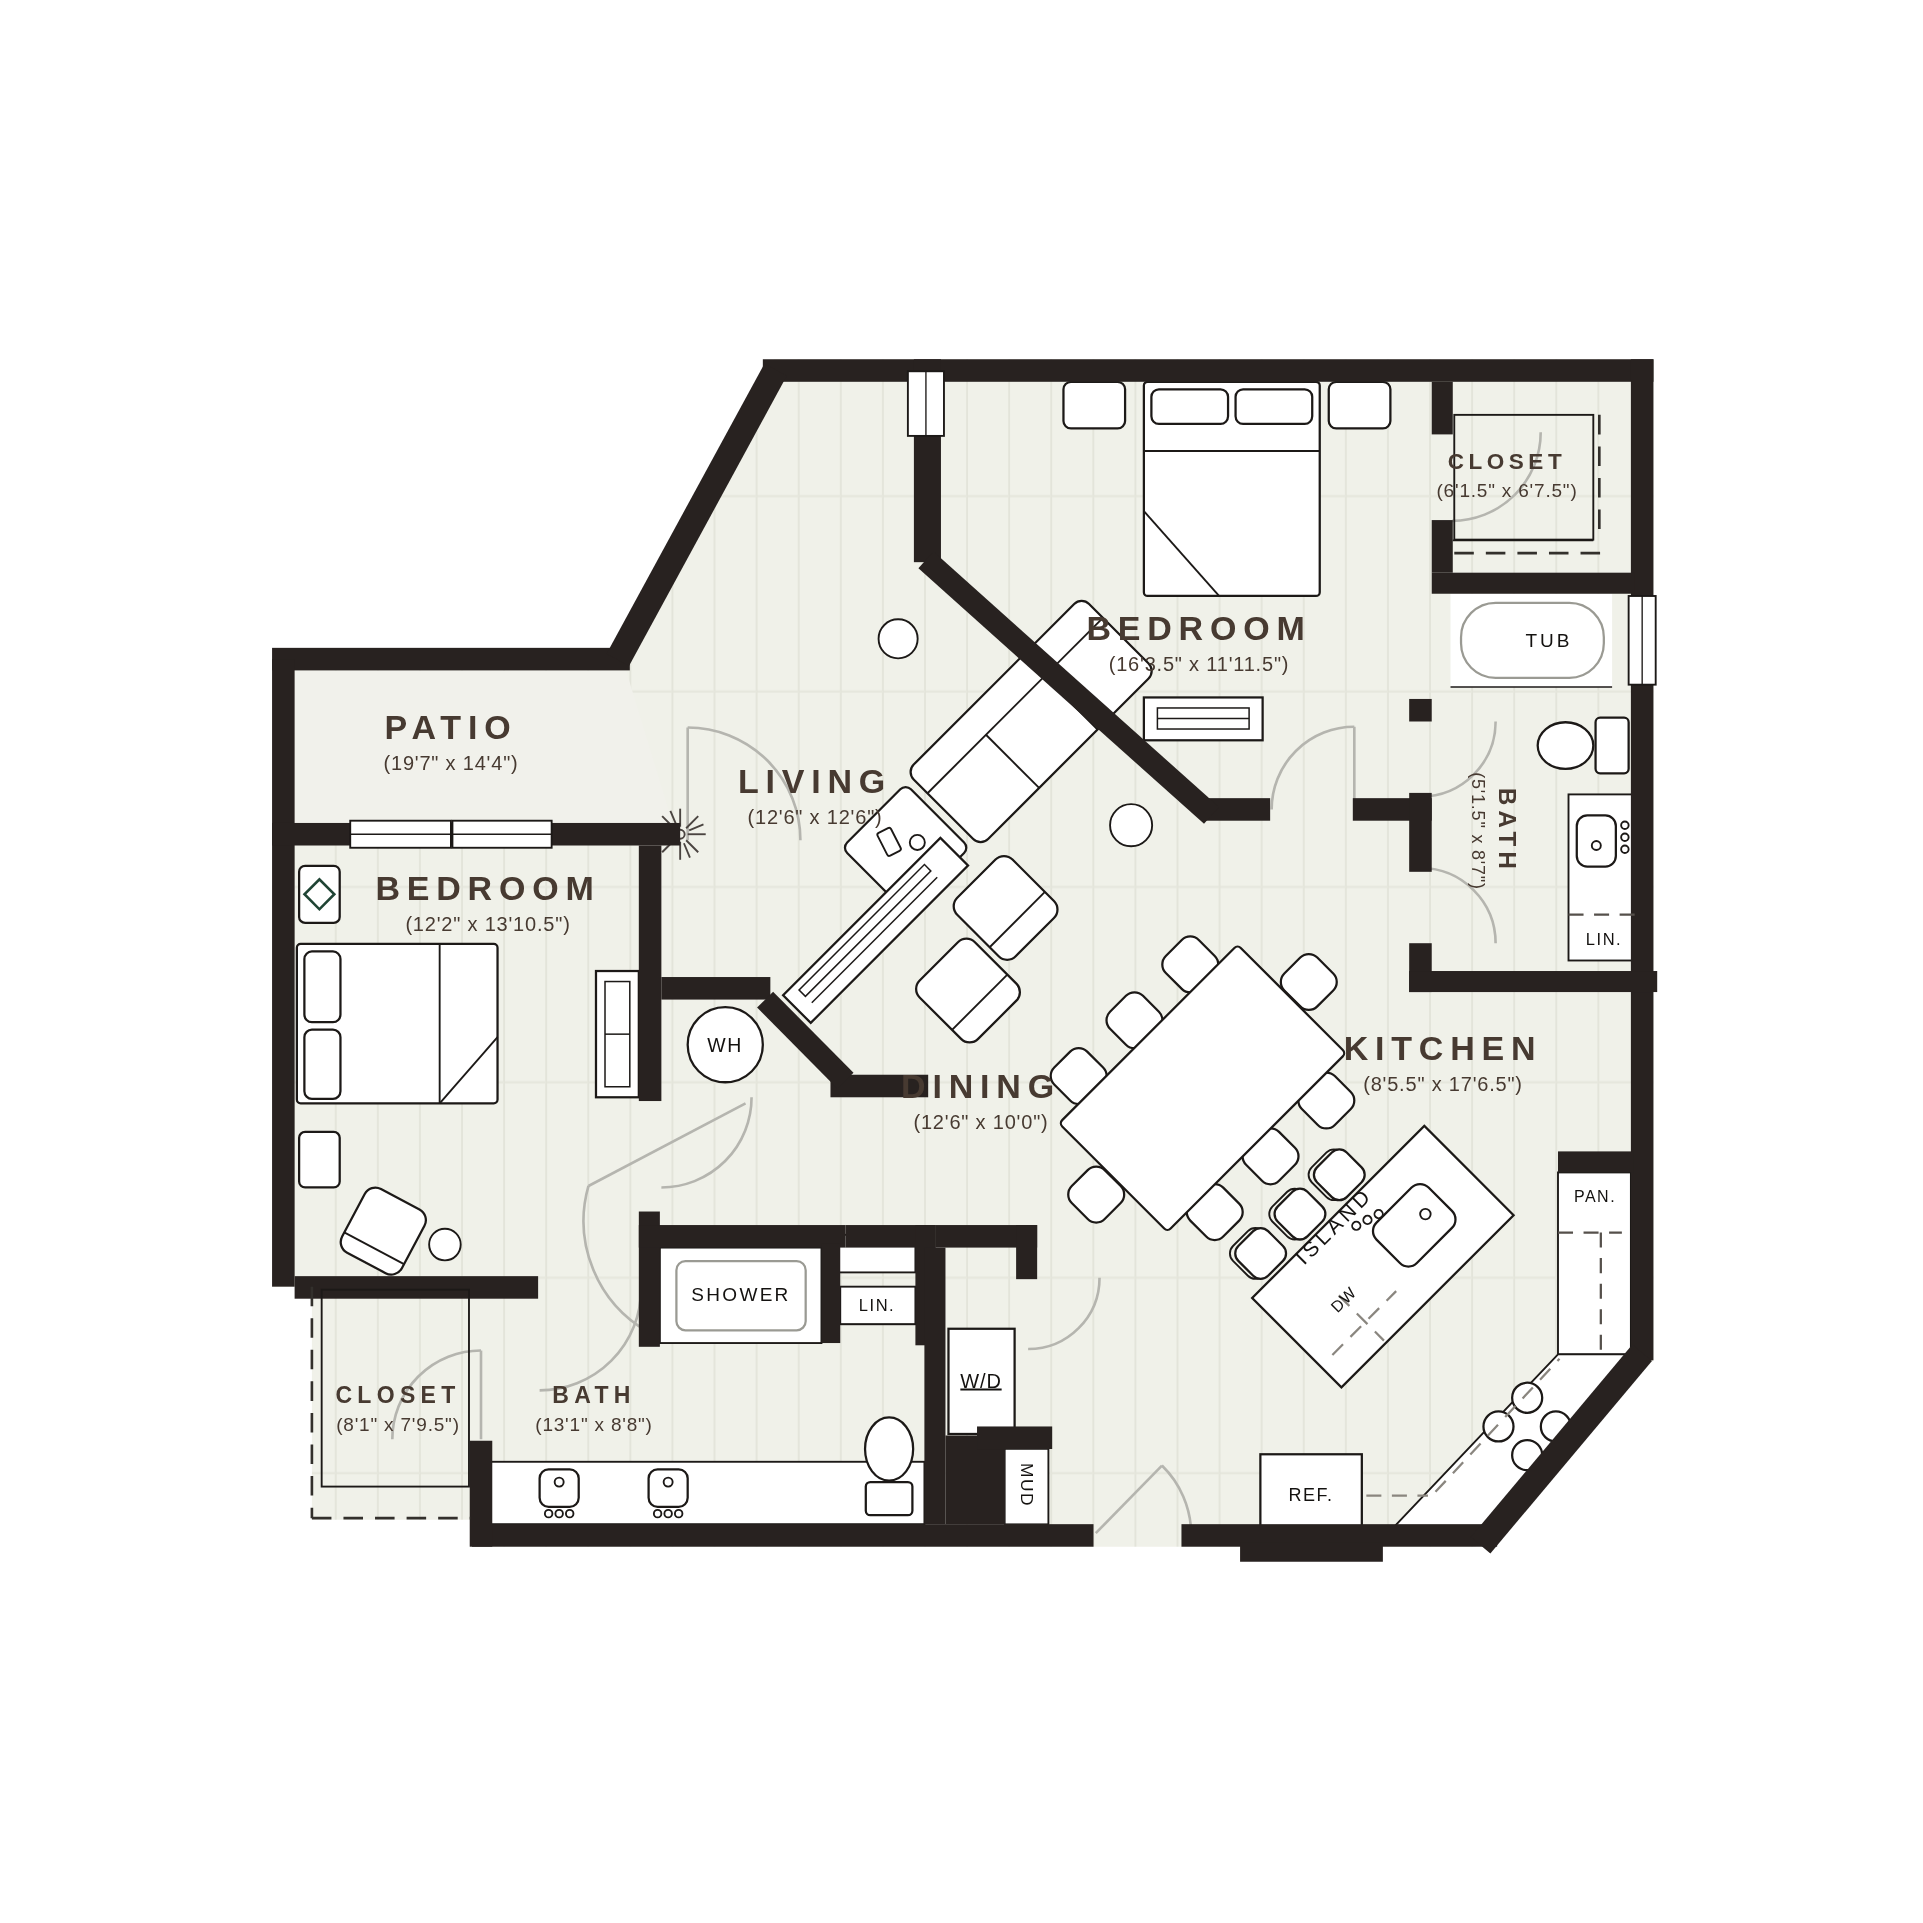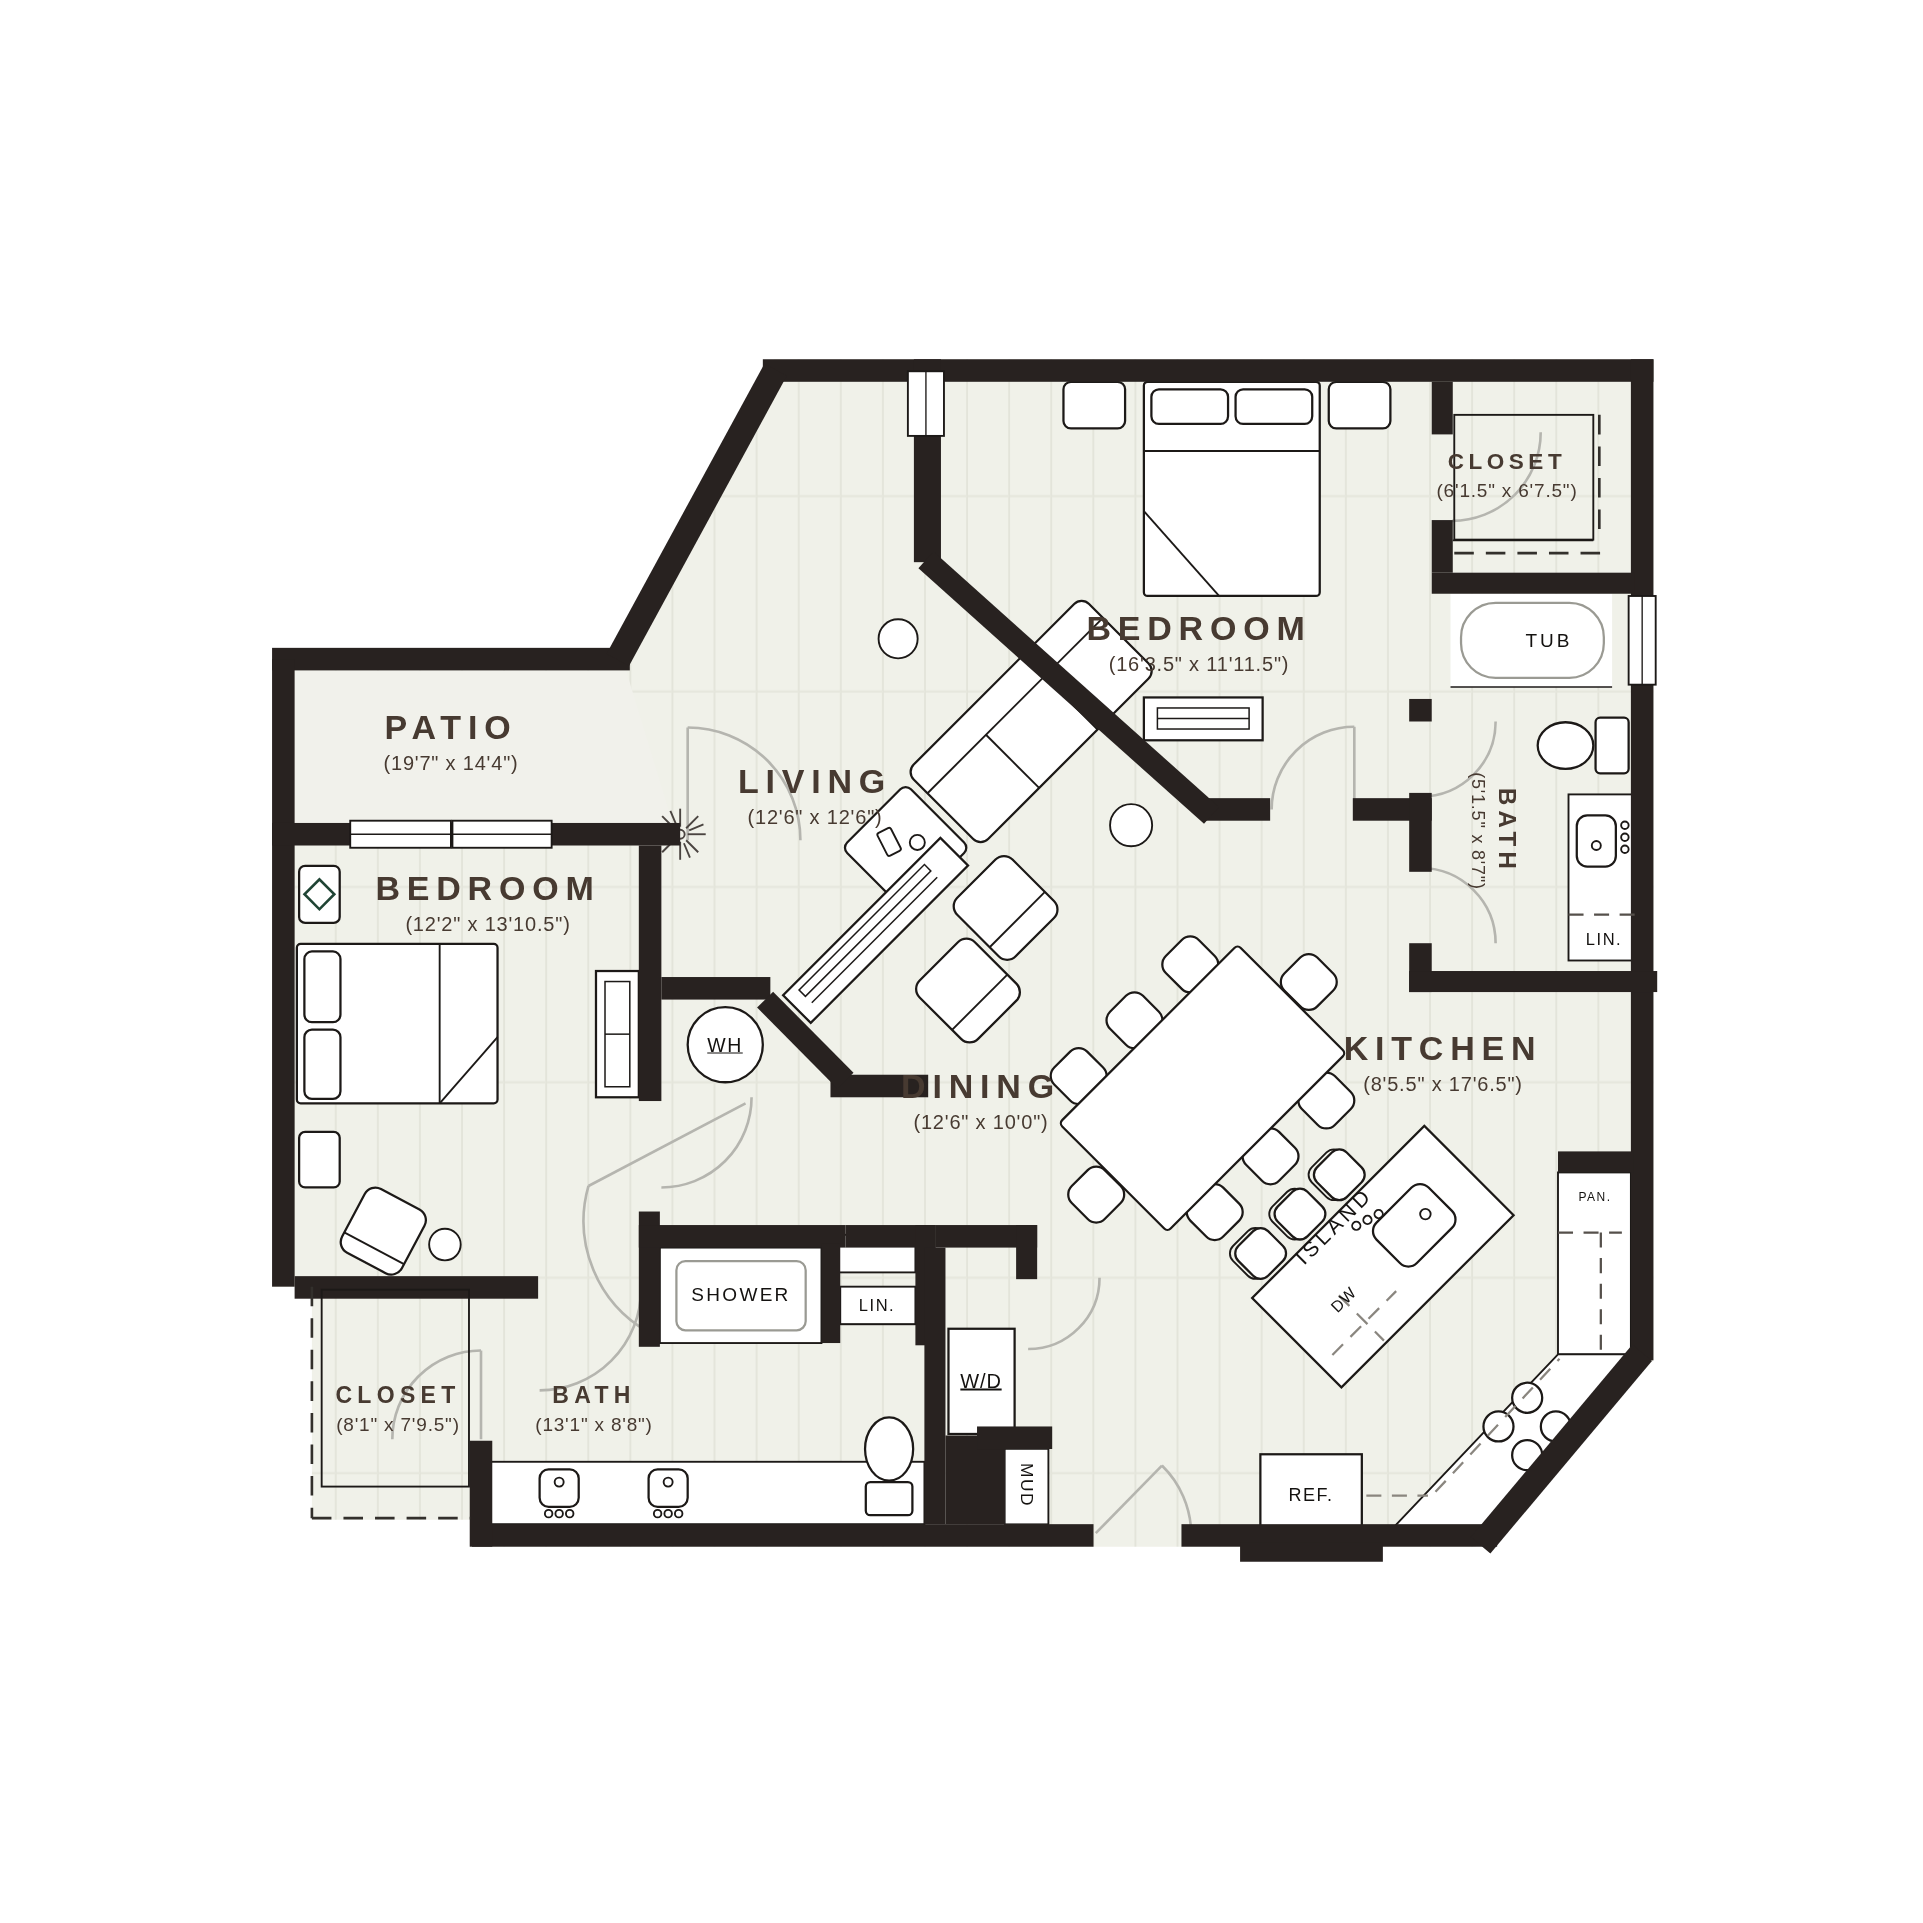--- a/index.html
+++ b/index.html
@@ -6,28 +6,28 @@
   #canvas{position:relative;width:1924px;height:1924px;background:#ffffff;overflow:hidden;
           font-family:"Liberation Sans",sans-serif;}
   #plan-svg{position:absolute;left:0;top:0;}
   .lbl{position:absolute;transform:translate(-50%,-50%);text-align:center;white-space:nowrap;}
   .room .name{display:block;font-size:34px;font-weight:700;letter-spacing:6.8px;color:#473a31;}
   .room .dims{display:block;margin-top:5.3px;font-size:20px;font-weight:500;letter-spacing:0.8px;color:#473a31;}
   .fix{color:#141210;font-weight:500;}
   .rot90{transform:translate(-50%,-50%) rotate(90deg);}
   .rotm45{transform:translate(-50%,-50%) rotate(-45deg);}
   .fs-tub{font-size:19px;letter-spacing:3px;margin-left:16px;}
-  .fs-wh{font-size:19.5px;letter-spacing:1.5px;text-decoration:underline;}
+  .fs-wh{font-size:19.5px;letter-spacing:1.5px;}
   .fs-shower{font-size:19px;letter-spacing:2.3px;text-align:center;}
   .fs-lin{font-size:16.5px;letter-spacing:1.5px;}
   .fs-wd{font-size:20px;letter-spacing:0.8px;text-decoration:underline;}
   .fs-mud{font-size:17.3px;letter-spacing:1.5px;}
   .fs-island{font-size:21px;letter-spacing:3.8px;}
   .fs-dw{font-size:16px;letter-spacing:0.8px;}
-  .fs-pan{font-size:12px;letter-spacing:1.5px;}
+  .fs-pan{font-size:16px;letter-spacing:1.5px;}
   .fs-ref{font-size:18px;letter-spacing:1.5px;text-align:center;}
 </style>
 </head>
 <body>
 
 <div id="canvas">
 
 <svg id="plan-svg" width="1924" height="1924" viewBox="0 0 2560 2560">
   <defs>
     <pattern id="plank" width="56" height="520" patternUnits="userSpaceOnUse">

